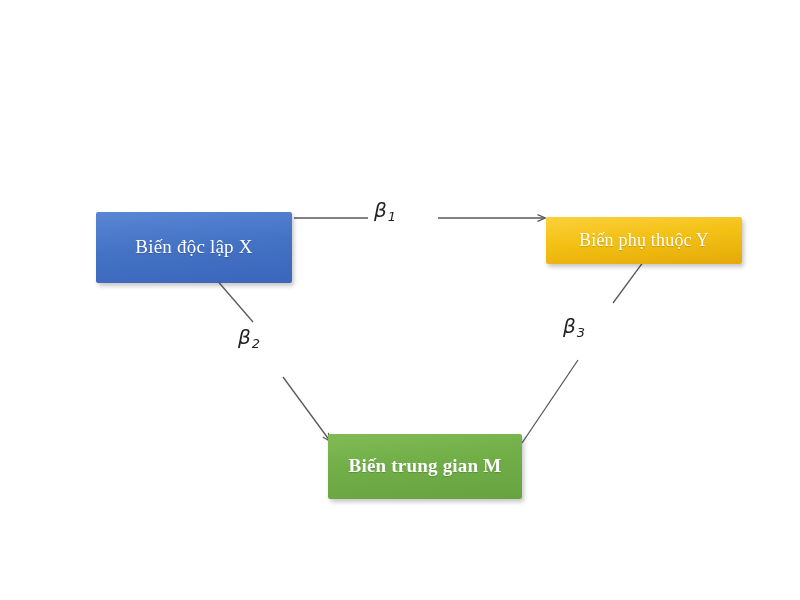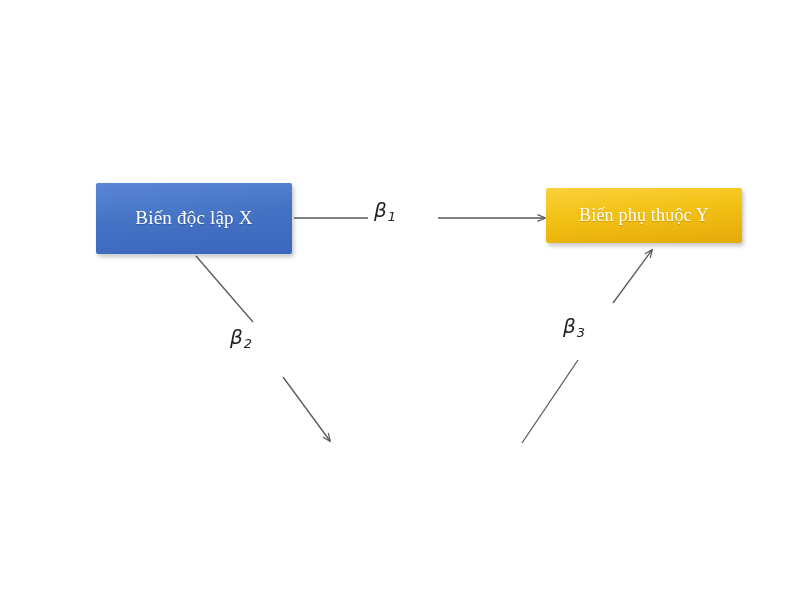--- a/index.html
+++ b/index.html
@@ -26,20 +26,21 @@
   .node {
     position: absolute;
     display: flex;
     align-items: center;
     justify-content: center;
     text-align: center;
     color: #ffffff;
     box-sizing: border-box;
     border-radius: 2px;
     box-shadow: 2px 3px 4px rgba(0,0,0,0.22);
+    margin-top: 29px;
   }
   .node-label {
     display: block;
     line-height: 1.1;
     letter-spacing: 0.2px;
     text-shadow: 0 1px 1px rgba(0,0,0,0.18);
   }
   #node-x {
     left: 96px;
     top: 183px;
@@ -48,21 +49,21 @@
     background: linear-gradient(175deg, #5b86d6 0%, #4472c4 48%, #3a66bb 100%);
   }
   #node-x .node-label {
     font-size: 19px;
     font-weight: 400;
   }
   #node-y {
     left: 546px;
     top: 188px;
     width: 196px;
-    height: 55px;
+    height: 47px;
     background: linear-gradient(175deg, #fbd03c 0%, #f3c114 45%, #e5a90a 100%);
   }
   #node-y .node-label {
     font-size: 18px;
     font-weight: 400;
   }
   #node-m {
     left: 328px;
     top: 405px;
     width: 194px;
@@ -83,21 +84,21 @@
     font-style: italic;
   }
   .edge-label sub {
     font-size: 13px;
     vertical-align: baseline;
     position: relative;
     top: 4px;
     left: 1px;
   }
   #label-b1 { left: 374px; top: 200px; }
-  #label-b2 { left: 230px; top: 327px; text-align: center; }
+  #label-b2 { left: 238px; top: 327px; text-align: center; }
   #label-b3 { left: 563px; top: 308px; margin-top: 8px; }
 </style>
 </head>
 <body>
 
 <div id="canvas">
 
   <svg id="edges" viewBox="0 0 800 600" width="800" height="600">
     <defs>
       <marker id="arrowhead" markerWidth="10" markerHeight="10" refX="8.5" refY="4" orient="auto" markerUnits="userSpaceOnUse">
@@ -116,20 +117,23 @@
   </svg>
 
   <div class="node" id="node-x">
     <span class="node-label">Biến độc lập X</span>
   </div>
 
   <div class="node" id="node-y">
     <span class="node-label">Biến phụ thuộc Y</span>
   </div>
 
+  <div class="node" id="node-m">
+    <span class="node-label">Biến trung gian M</span>
+  </div>
 
   <div class="edge-label" id="label-b1">
     <span>β</span><sub>1</sub>
   </div>
 
   <div class="edge-label" id="label-b2">
     <span>β</span><sub>2</sub>
   </div>
 
   <div class="edge-label" id="label-b3">

